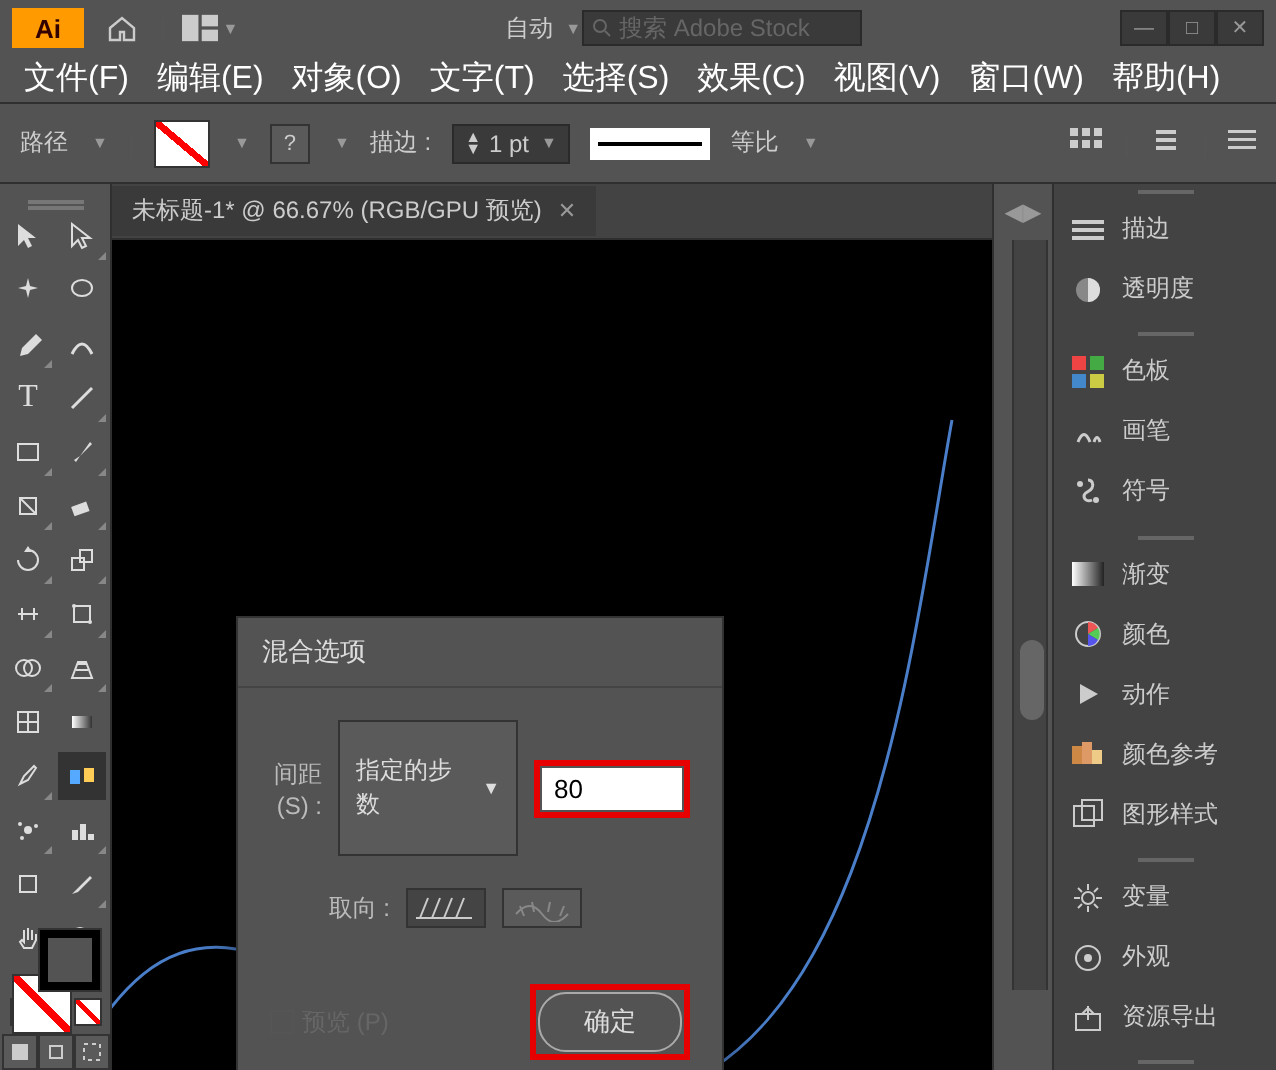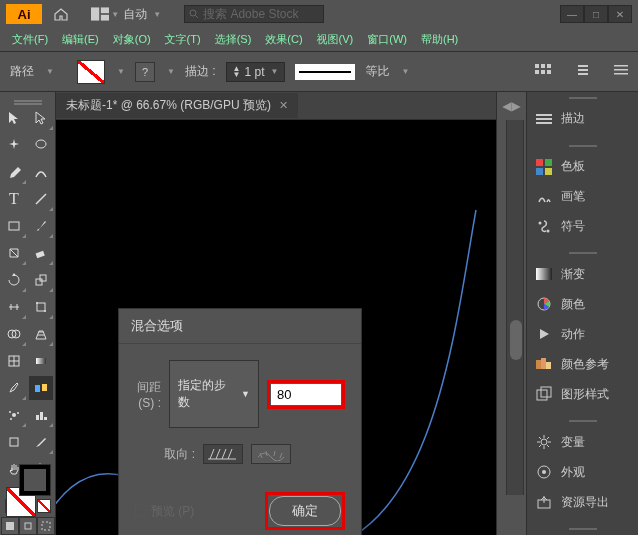--- a/index.html
+++ b/index.html
@@ -2,27 +2,27 @@
 <html><head>
 <meta charset="utf-8">
 <style>
 *{margin:0;padding:0;box-sizing:border-box;font-family:"Microsoft YaHei",sans-serif;font-size:12px;user-select:none}
 body{background:#444;color:#ccc;width:638px;height:535px;overflow:hidden;position:relative}
 .titlebar{height:28px;background:#535353;display:flex;align-items:center;padding:0 6px}
 .ai-logo{width:36px;height:20px;background:#ff9a00;color:#330000;font-weight:bold;display:flex;align-items:center;justify-content:center;font-size:13px;margin-right:8px}
 .home-icon{width:22px;height:22px;color:#ccc;margin-right:8px;display:flex;align-items:center;justify-content:center}
 .arrange-icon{width:28px;height:22px;display:flex;align-items:center;justify-content:center;margin-right:4px}
 .titlebar .caret{margin-left:2px;font-size:8px;color:#999}
-.titlebar-center{flex:1;display:flex;align-items:center;gap:23px}
+.titlebar-center{flex:1;display:flex;align-items:center;justify-content:center;gap:0}
 .auto-dd{color:#ccc;display:flex;align-items:center;gap:4px}
 .search-box{background:#3a3a3a;border:1px solid #2a2a2a;width:140px;height:18px;padding:0 4px;display:flex;align-items:center;gap:4px;color:#666}
 .win-controls{display:flex;gap:0}
 .win-btn{width:24px;height:18px;background:#3a3a3a;color:#999;display:flex;align-items:center;justify-content:center;border:1px solid #2a2a2a;font-size:10px}
 .menubar{height:24px;background:#535353;display:flex;align-items:center;padding:0 6px;gap:2px;border-bottom:1px solid #2f2f2f}
-.menubar span{padding:2px 6px;color:#86efac;font-size:11px}
+.menubar span{padding:2px 6px;color:#ffffff;font-size:16px}
 .optbar{height:40px;background:#535353;display:flex;align-items:center;padding:0 10px;gap:10px;border-bottom:1px solid #2f2f2f}
 .opt-label{color:#ccc}
 .swatch-none{width:28px;height:24px;background:#fff;position:relative;border:1px solid #333}
 .swatch-none::after{content:"";position:absolute;left:0;top:0;right:0;bottom:0;background:linear-gradient(to top right,transparent 45%,red 45%,red 55%,transparent 55%)}
 .dd-caret{font-size:8px;color:#999;margin-left:2px}
 .box-icon{width:20px;height:20px;background:#5a5a5a;border:1px solid #333;color:#ccc;display:flex;align-items:center;justify-content:center;font-size:11px}
 .stroke-val{background:#3a3a3a;border:1px solid #2a2a2a;padding:2px 6px;color:#ccc;display:flex;align-items:center;gap:4px}
 .stroke-preview{width:60px;height:16px;background:#fff;display:flex;align-items:center;padding:0 4px}
 .stroke-preview .line{flex:1;height:2px;background:#000}
 .opt-right{margin-left:auto;display:flex;gap:10px;align-items:center}
@@ -408,20 +408,29 @@
     <div class="panel-item">
         <span class="pi-icon">
           <svg width="16" height="14">
             <line x1="0" y1="3" x2="16" y2="3" stroke="#ccc" stroke-width="2"></line>
             <line x1="0" y1="7" x2="16" y2="7" stroke="#ccc" stroke-width="2"></line>
             <line x1="0" y1="11" x2="16" y2="11" stroke="#ccc" stroke-width="2"></line>
           </svg>
         </span>
         <span>描边</span>
       </div>
+    <div class="panel-item">
+        <span class="pi-icon">
+          <svg width="16" height="16">
+            <circle cx="8" cy="8" r="6" fill="#888"></circle>
+            <path d="M8 2a6 6 0 0 1 0 12z" fill="#ddd"></path>
+          </svg>
+        </span>
+        <span>透明度</span>
+      </div>
     <div class="panel-sep"></div>
     <div class="panel-handle"></div>
     <div class="panel-item">
         <span class="pi-icon">
           <svg width="16" height="16">
             <rect x="0" y="0" width="7" height="7" fill="#e44"></rect>
             <rect x="9" y="0" width="7" height="7" fill="#4a4"></rect>
             <rect x="0" y="9" width="7" height="7" fill="#48c"></rect>
             <rect x="9" y="9" width="7" height="7" fill="#cc4"></rect>
           </svg>

